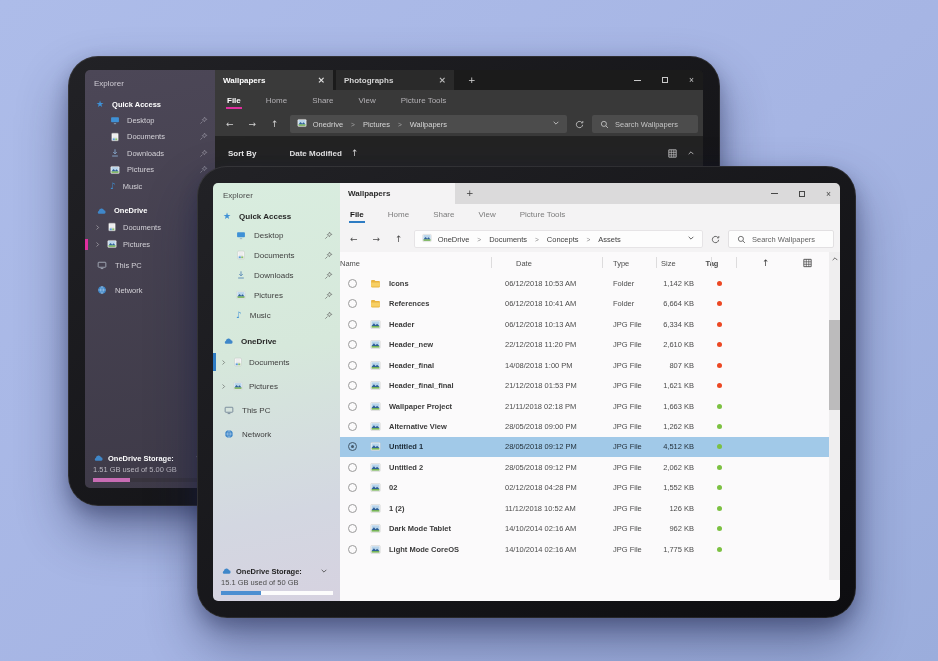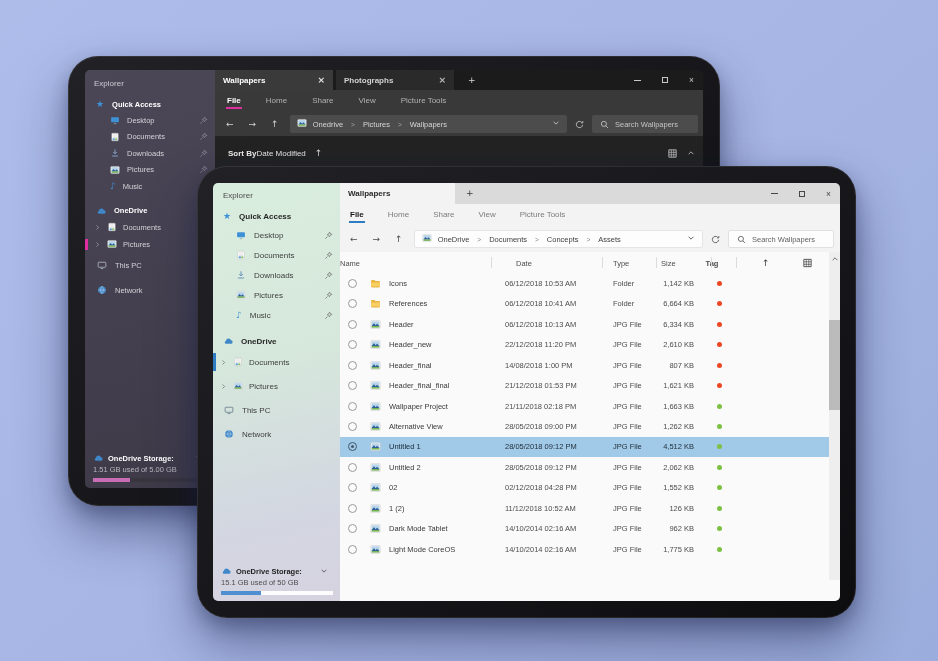--- a/index.html
+++ b/index.html
@@ -99,41 +99,41 @@
   .dark .searchbox{background:#4c4c4c;color:#c9c9c9}
   .light .searchbox{background:#fdfdfd;border:1px solid #e2e0e2;color:#565656}
   .searchbox input{border:0;background:transparent;outline:0;font:inherit;font-size:7.5px;color:inherit;width:100%;padding:0}
   .dark .searchbox input::placeholder{color:#c4c4c4}
   .light .searchbox input::placeholder{color:#636363}
 
   
   .content-dark{flex:1;background:#232323;position:relative}
   .sortrow{display:flex;align-items:center;height:24px;margin-top:5px;padding:0 8px 0 13px;font-size:8px;color:#ececec}
   .sort-label{font-weight:bold}
-  .sort-value{font-weight:normal;color:#e2e2e2}
+  .sort-value{margin-left:33px;font-weight:bold;color:#e2e2e2}
   .sort-dir{margin-left:9px;font-size:8.5px;color:#d8d8d8}
   .right-icons{margin-left:auto;display:flex;gap:9px;align-items:center;color:#cfcfcf}
 
   
   .fhead{flex:none;position:relative;height:21px;background:#fbfafb;font-size:7.5px;color:#4e4e4e}
   .fh{position:absolute;top:50%;transform:translateY(-50%);white-space:nowrap}
   .fh-0{left:0}.fh-1{left:176px}.fh-2{left:273px}.fh-3{left:321px}
   .fh-4{left:352px;width:40px;text-align:center;font-weight:bold}
   .fh-sort{left:422px;font-size:8.5px;color:#3f3f3f}
   .fh-grid{left:462px;color:#3f3f3f;display:flex}
   .fsep{position:absolute;top:5px;height:11px;width:1px;background:#dddcdd}
   .flist{flex:1;background:#fbfafb;position:relative;overflow:hidden}
   .frow{display:grid;grid-template-columns:24px 22px 119px 108px 44px 40px 44px;align-items:center;height:20.47px;font-size:7.5px;color:#4c4c4c;width:490px}
   .frow.sel{background:var(--selection-blue);color:#24313b}
   .fcheck{width:9px;height:9px;border:1px solid #9b9b9b;border-radius:50%;justify-self:center;position:relative;background:transparent}
   .frow.sel .fcheck{border-color:#44596b}
   .fcheck.on::after{content:"";position:absolute;inset:2px;border-radius:50%;background:#44596b}
   .frow .ic{justify-self:center;display:flex}
   .frow .ic svg{width:11px;height:11px}
-  .c-name{font-weight:normal;color:#3a3a3a;padding-left:3px;white-space:nowrap;overflow:hidden}
+  .c-name{font-weight:bold;color:#3a3a3a;padding-left:3px;white-space:nowrap;overflow:hidden}
   .frow.sel .c-name{color:#1c2a36}
   .c-size{text-align:right;padding-right:3px}
   .c-tag{display:flex;justify-content:center}
   .dot{width:5px;height:5px;border-radius:50%}
   .dot.red{background:var(--tag-red)}
   .dot.green{background:var(--tag-green)}
 
   .fscroll{position:absolute;top:69px;right:0;width:11px;bottom:21px;background:#efeeef;z-index:3}
   .sc-btn{height:13px;display:flex;align-items:center;justify-content:center;color:#4f4f4f}
   .sc-thumb{position:absolute;left:0;right:0;top:68px;height:90px;background:#bcbbbc}

